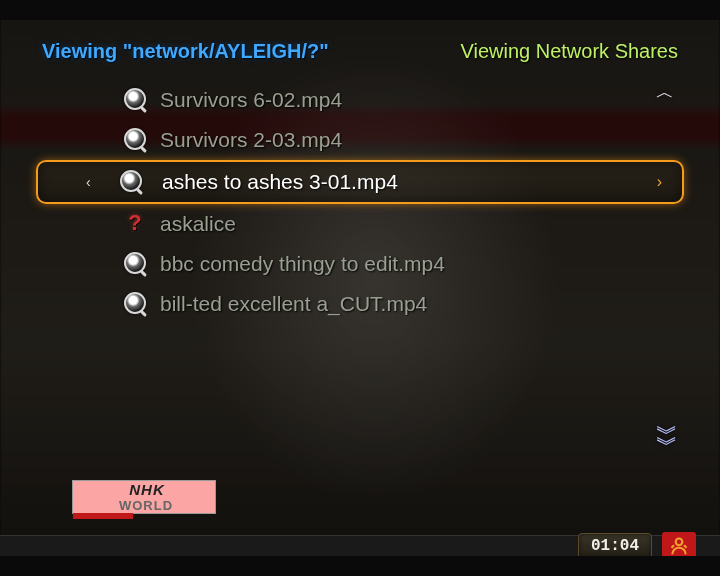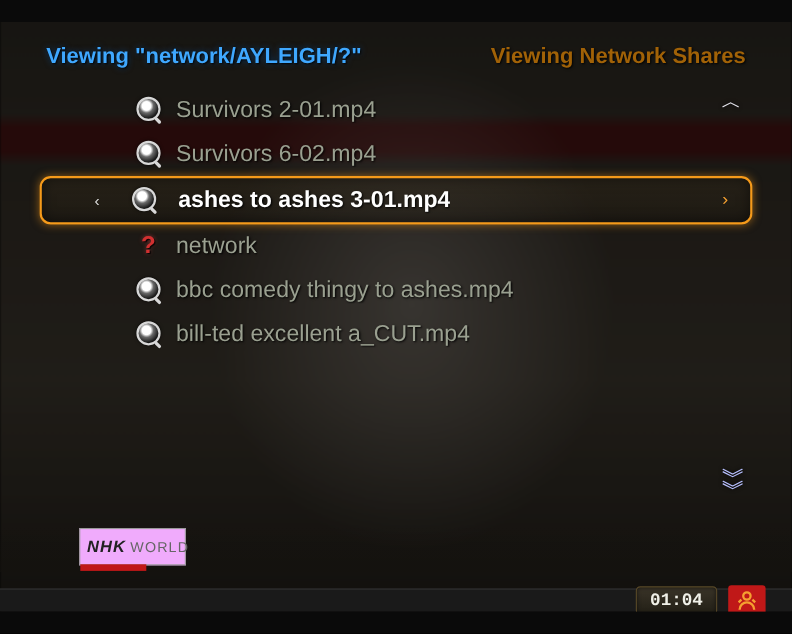--- a/index.html
+++ b/index.html
@@ -19,38 +19,38 @@
     position: absolute; inset: 0;
     background: rgba(0,0,0,0.35);
   }
 
   .screen { position: absolute; inset: 0; }
 
   .topbar-black { position:absolute; top:0; left:0; right:0; height:20px; background:#0a0a0a; }
 
   .header { position: absolute; top: 36px; left: 42px; right: 42px; height: 30px; display:flex; justify-content:space-between; align-items:center; }
   .path { color:#3fa8ff; font-size:20px; font-weight:bold; text-shadow:1px 1px 2px rgba(0,0,0,0.9),0 0 6px rgba(0,100,200,0.5); white-space:nowrap; }
-  .title { color:#a16207; font-size:20px; font-weight:bold; text-shadow:1px 1px 2px rgba(0,0,0,0.9); white-space:nowrap; }
+  .title { color:#bef264; font-size:20px; font-weight:normal; text-shadow:1px 1px 2px rgba(0,0,0,0.9); white-space:nowrap; }
 
   .scroll-up { position:absolute; top:80px; right:46px; color:#e8e8f0; font-size:18px; text-shadow:0 0 4px rgba(0,0,0,0.9); }
   .scroll-down { position:absolute; top:428px; right:44px; color:#b8c0ff; font-size:22px; text-shadow:0 0 4px rgba(0,0,0,0.9); letter-spacing:-2px; line-height:0.5; }
 
   .list { position:absolute; top:80px; left:42px; right:42px; }
   .row { height:40px; display:flex; align-items:center; padding-left:92px; position:relative; }
   .row .icon { position:absolute; left:82px; width:24px; height:24px; }
   .row .label { color:#9aa090; font-size:21px; text-shadow:1px 1px 2px rgba(0,0,0,0.95); white-space:nowrap; overflow:hidden; padding-left:26px; }
   .row.sel {
     border:2px solid #f59a1a;
     border-radius:10px;
     background:linear-gradient(to bottom, rgba(60,50,30,0.35), rgba(30,25,15,0.35));
     box-shadow:0 0 8px rgba(245,154,26,0.5), inset 0 0 12px rgba(0,0,0,0.5);
     margin-left:-6px; margin-right:-6px; padding-left:98px;
     height:44px;
   }
-  .row.sel .label { color:#ffffff; font-weight:bold; }
+  .row.sel .label { color:#ffffff; font-weight:normal; }
   .row.sel .arrow-l { position:absolute; left:48px; color:#ddd; font-size:14px; }
   .row.sel .arrow-r { position:absolute; right:20px; color:#f5a030; font-size:16px; }
 
   
   .icon-file {
     width:22px; height:22px; border-radius:50%;
     background:radial-gradient(circle at 40% 35%, #fff 0 25%, #6a6a6a 40%, #1a1a1a 70%);
     border:2px solid #d8d8d8;
     box-shadow:0 0 3px rgba(0,0,0,0.8);
     position:relative;
@@ -60,24 +60,24 @@
     width:7px; height:3px; background:#d8d8d8; transform:rotate(45deg); border-radius:2px;
   }
   .icon-question {
     width:22px; height:22px; display:flex; align-items:center; justify-content:center;
     color:#d03030; font-size:22px; font-weight:bold;
     text-shadow:1px 1px 1px rgba(0,0,0,0.9),0 0 4px rgba(255,80,80,0.5);
   }
 
   
   .bottombar { position:absolute; left:0; right:0; bottom:56px; height:42px; background:linear-gradient(to bottom, rgba(90,85,75,0.0), rgba(20,18,14,0.6)); }
-  .logo { position:absolute; left:72px; bottom:62px; width:97px; height:34px; background:#f0abfc; border:1px solid #999; display:flex; align-items:center; }
+  .logo { position:absolute; left:72px; bottom:62px; width:144px; height:34px; background:#fca5a5; border:1px solid #999; display:flex; align-items:center;flex-direction:column; }
   .logo-bar { position:absolute; left:0; bottom:-6px; width:60px; height:6px; background:#c01818; }
   .logo-text1 { font-family:Arial; font-weight:900; font-style:italic; color:#222; font-size:15px; padding-left:6px; letter-spacing:1px;}
-  .logo-text2 { font-family:Arial; font-weight:400; color:#666; font-size:13px; padding-left:4px; letter-spacing:1px;}
+  .logo-text2 { font-family:Arial; font-weight:700; color:#666; font-size:13px; padding-left:4px; letter-spacing:1px;}
 
   .statusbar { position:absolute; left:0; right:0; bottom:20px; height:21px; background:#1a1a1a; display:flex; justify-content:flex-end; align-items:center; padding-right:24px; gap:10px; border-top:1px solid #333;}
   .clock { background:linear-gradient(#3a3428,#221f16); border:1px solid #5a4a28; border-radius:4px; padding:3px 12px; color:#f0f0e8; font-size:16px; font-weight:bold; font-family:"Courier New",monospace; box-shadow:inset 0 0 4px rgba(0,0,0,0.6);}
   .person-icon { width:34px; height:28px; background:#c01818; border-radius:3px; display:flex; align-items:center; justify-content:center; color:#f5a030; font-size:20px; }
   .person-icon svg { width:20px; height:22px; }
 
   .very-bottom { position:absolute; left:0; right:0; bottom:0; height:20px; background:#0a0a0a; }
 </style>
 </head>
 <body>
@@ -92,47 +92,47 @@
     <div class="title">Viewing Network Shares</div>
   </div>
 
   <div class="scroll-up">︿</div>
 
   <div class="list" id="list">
       <div class="row">
         <span class="icon">
           <div class="icon-file"></div>
         </span>
-        <span class="label">Survivors 2-01.mp4</span>
+        <span class="label">Survivors 6-02.mp4</span>
       </div>
       <div class="row">
         <span class="icon">
           <div class="icon-file"></div>
         </span>
-        <span class="label">Survivors 6-02.mp4</span>
+        <span class="label">Survivors 2-03.mp4</span>
       </div>
       <div class="row sel">
         <span class="arrow-l">‹</span>
         <span class="icon">
           <div class="icon-file"></div>
         </span>
         <span class="label">ashes to ashes 3-01.mp4</span>
         <span class="arrow-r">›</span>
       </div>
       <div class="row">
         <span class="icon">
           <div class="icon-question">?</div>
         </span>
-        <span class="label">network</span>
+        <span class="label">askalice</span>
       </div>
       <div class="row">
         <span class="icon">
           <div class="icon-file"></div>
         </span>
-        <span class="label">bbc comedy thingy to ashes.mp4</span>
+        <span class="label">bbc comedy thingy to edit.mp4</span>
       </div>
       <div class="row">
         <span class="icon">
           <div class="icon-file"></div>
         </span>
         <span class="label">bill-ted excellent a_CUT.mp4</span>
       </div>
     </div>
 
   <div class="scroll-down">

